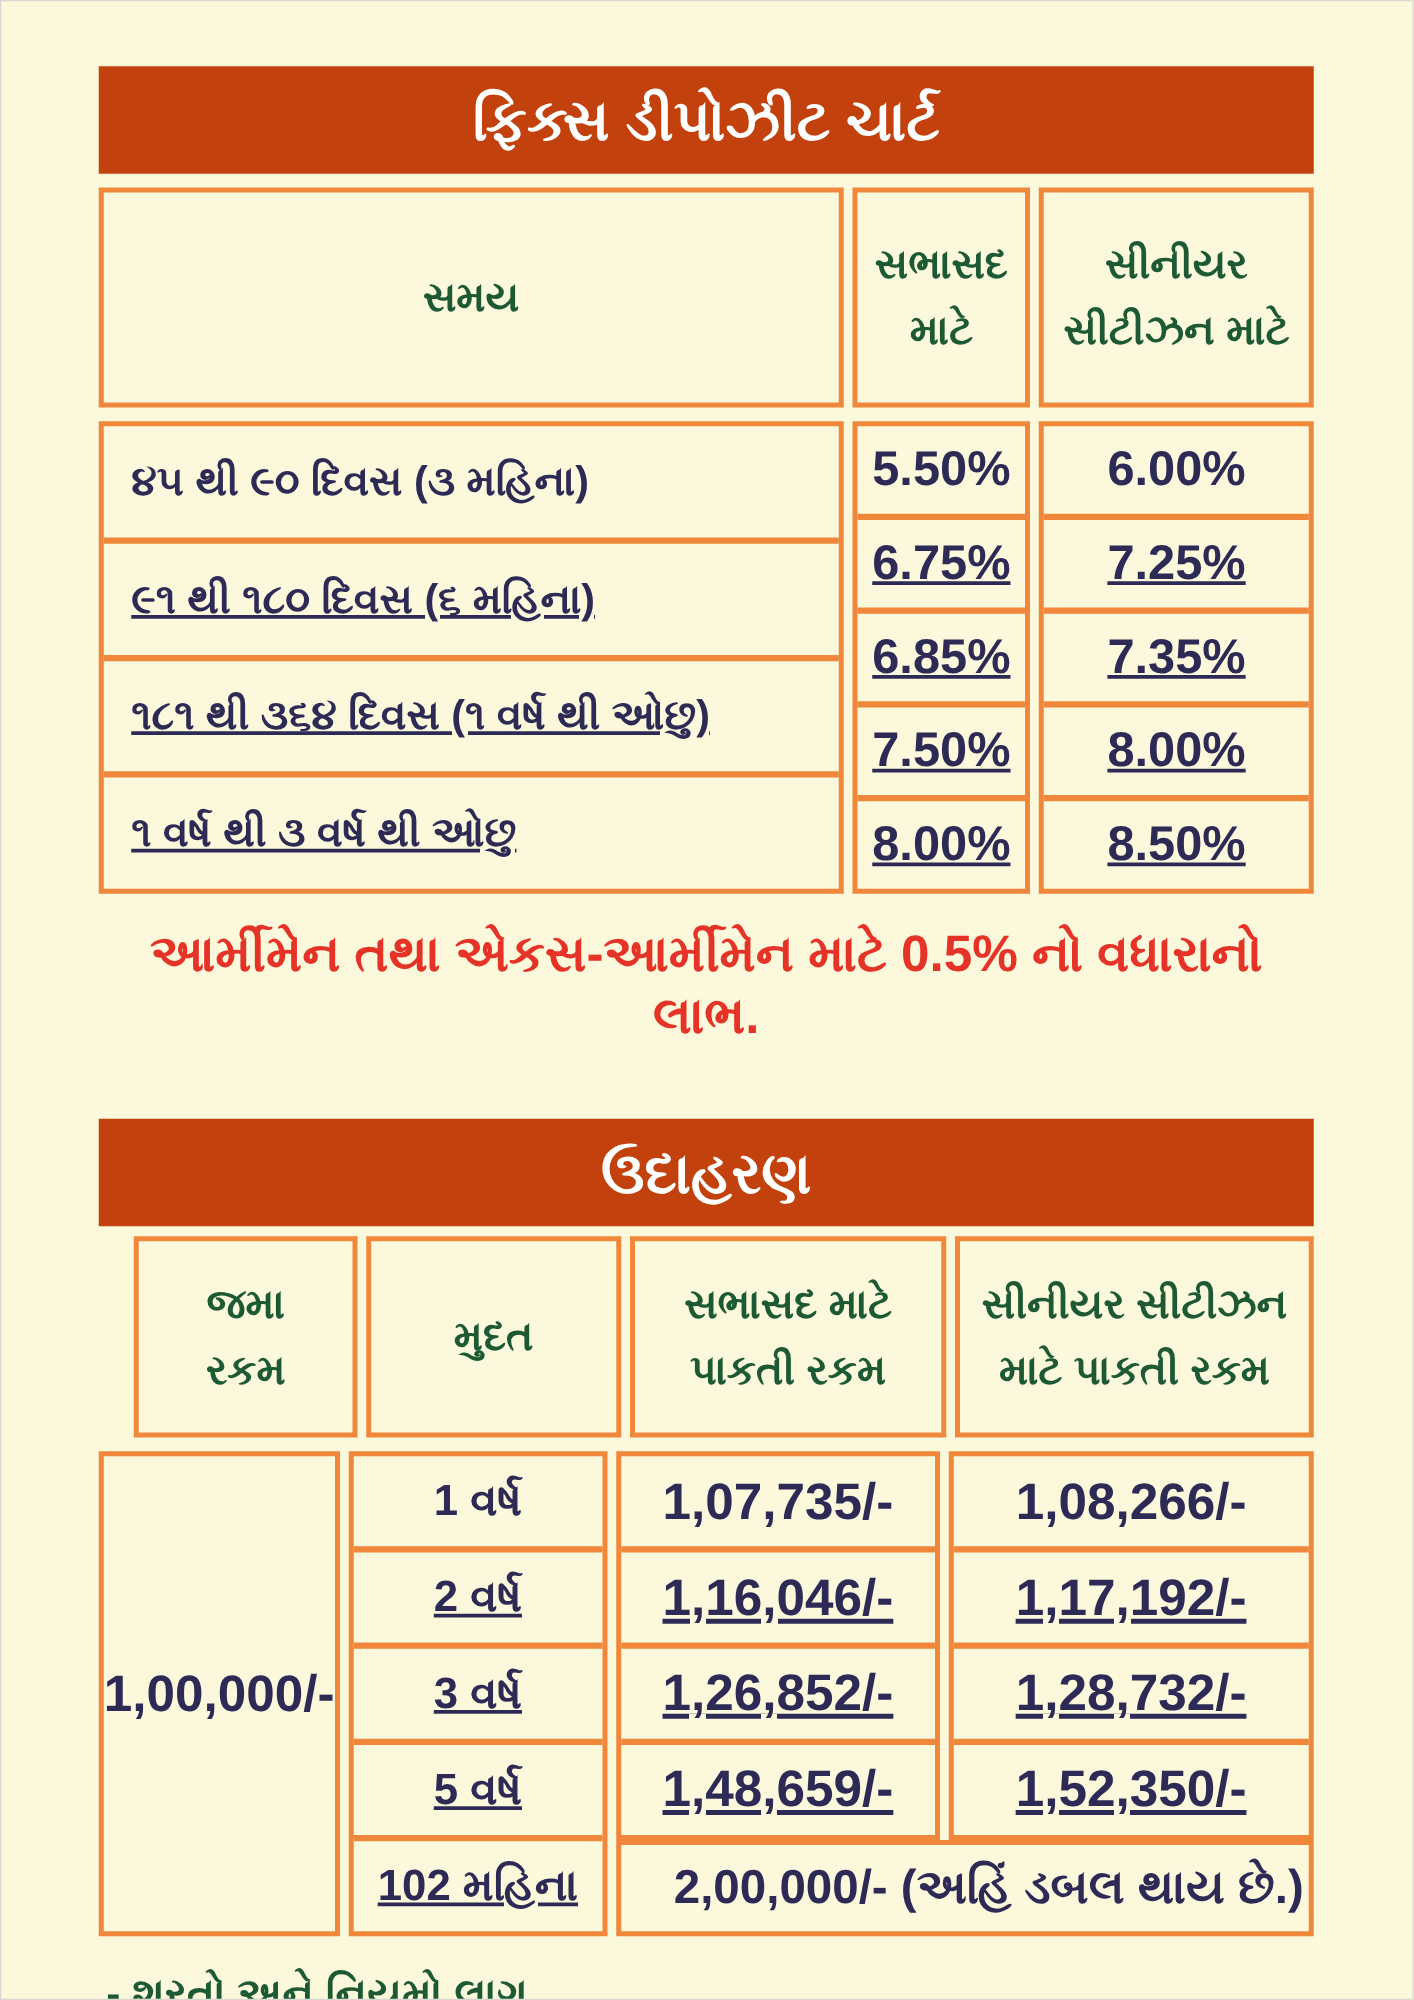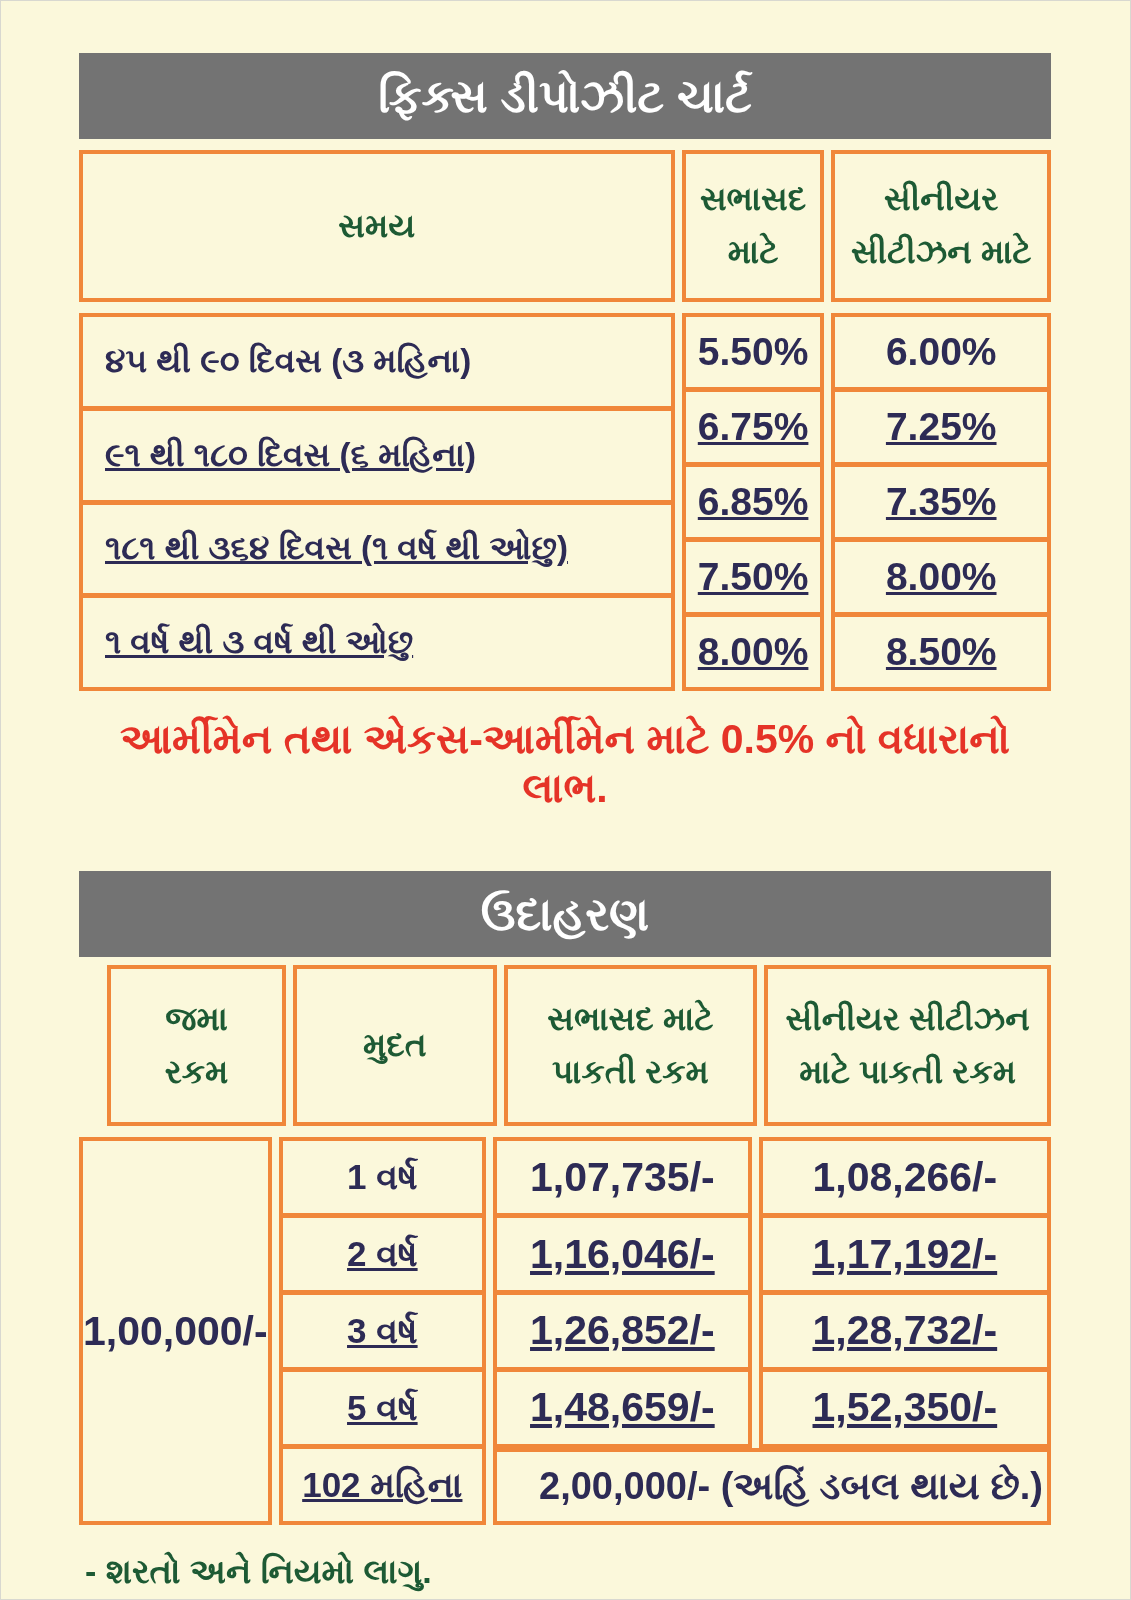--- a/index.html
+++ b/index.html
@@ -7,37 +7,37 @@
     width:1131px;height:1600px;
     background:#FBF8DB;
     font-family:"Liberation Sans","DejaVu Sans",sans-serif;
     box-sizing:border-box;
     border:1px solid #d8d8d0;
     overflow:hidden;
   }
   .sheet{padding:52px 79px 0 78px;}
 
   .title-bar{
-    background:#737373;
+    background:#c2410c;
     height:86px;
     display:flex;align-items:center;justify-content:center;
     color:#ffffff;font-size:46px;font-weight:bold;
     margin-bottom:11px;
   }
 
   .grid3{display:grid;grid-template-columns:597fr 143fr 220fr;column-gap:7px;}
   .grid4{display:grid;grid-template-columns:185fr 210fr 262fr 296fr;column-gap:7px;}
 
   .cellbox{
     border:4px solid #F0873A;
     box-sizing:border-box;
     background:#FBF8DB;
   }
 
-  .fd-header{height:152px;margin-bottom:11px;}
+  .fd-header{height:176px;margin-bottom:11px;}
   .hdr-cell{
     display:flex;flex-direction:column;align-items:center;justify-content:center;
     color:#1D5A34;font-weight:bold;font-size:33px;line-height:1.6;text-align:center;
   }
 
   .fd-body{height:378px;margin-bottom:24px;}
   .colbox{display:flex;flex-direction:column;}
   .rowcell{flex:1;display:flex;align-items:center;text-align:center;}
   .rowcell + .rowcell{border-top:5px solid #F0873A;text-decoration:underline;}
   .period-cell{padding-left:22px;color:#2D2B55;font-size:33px;font-weight:600;}

